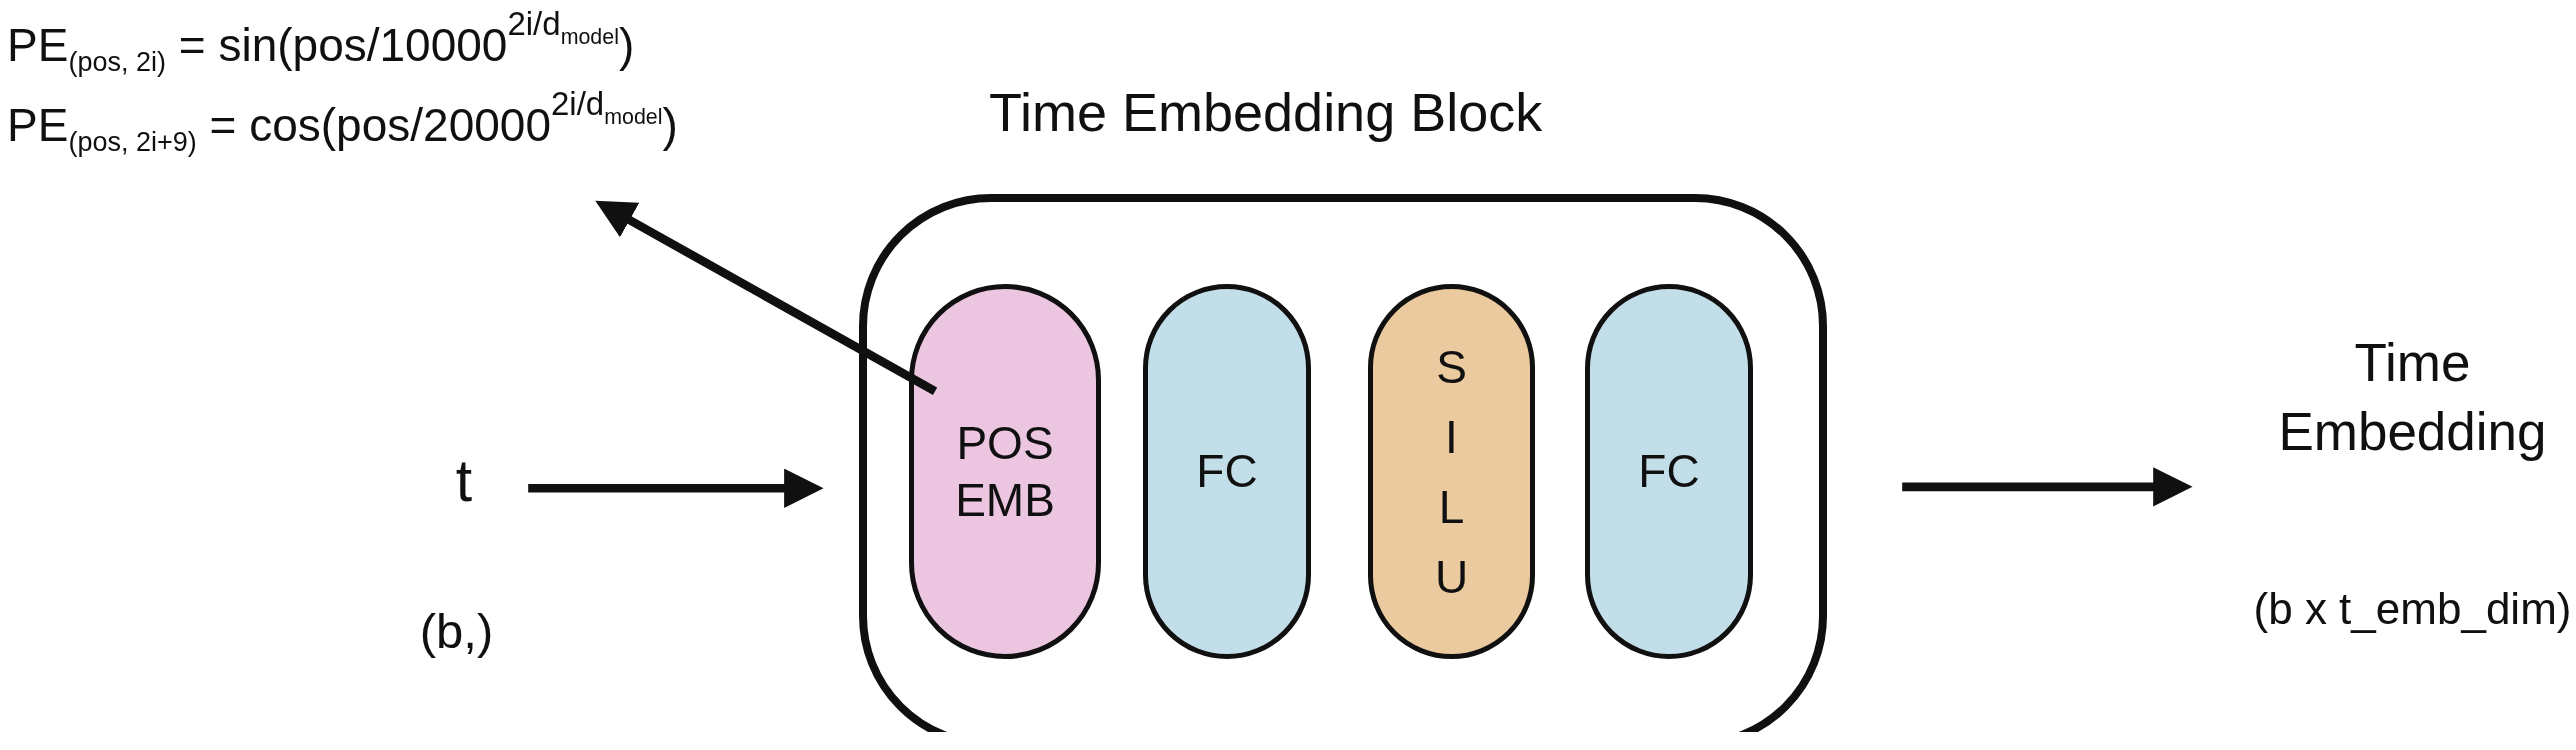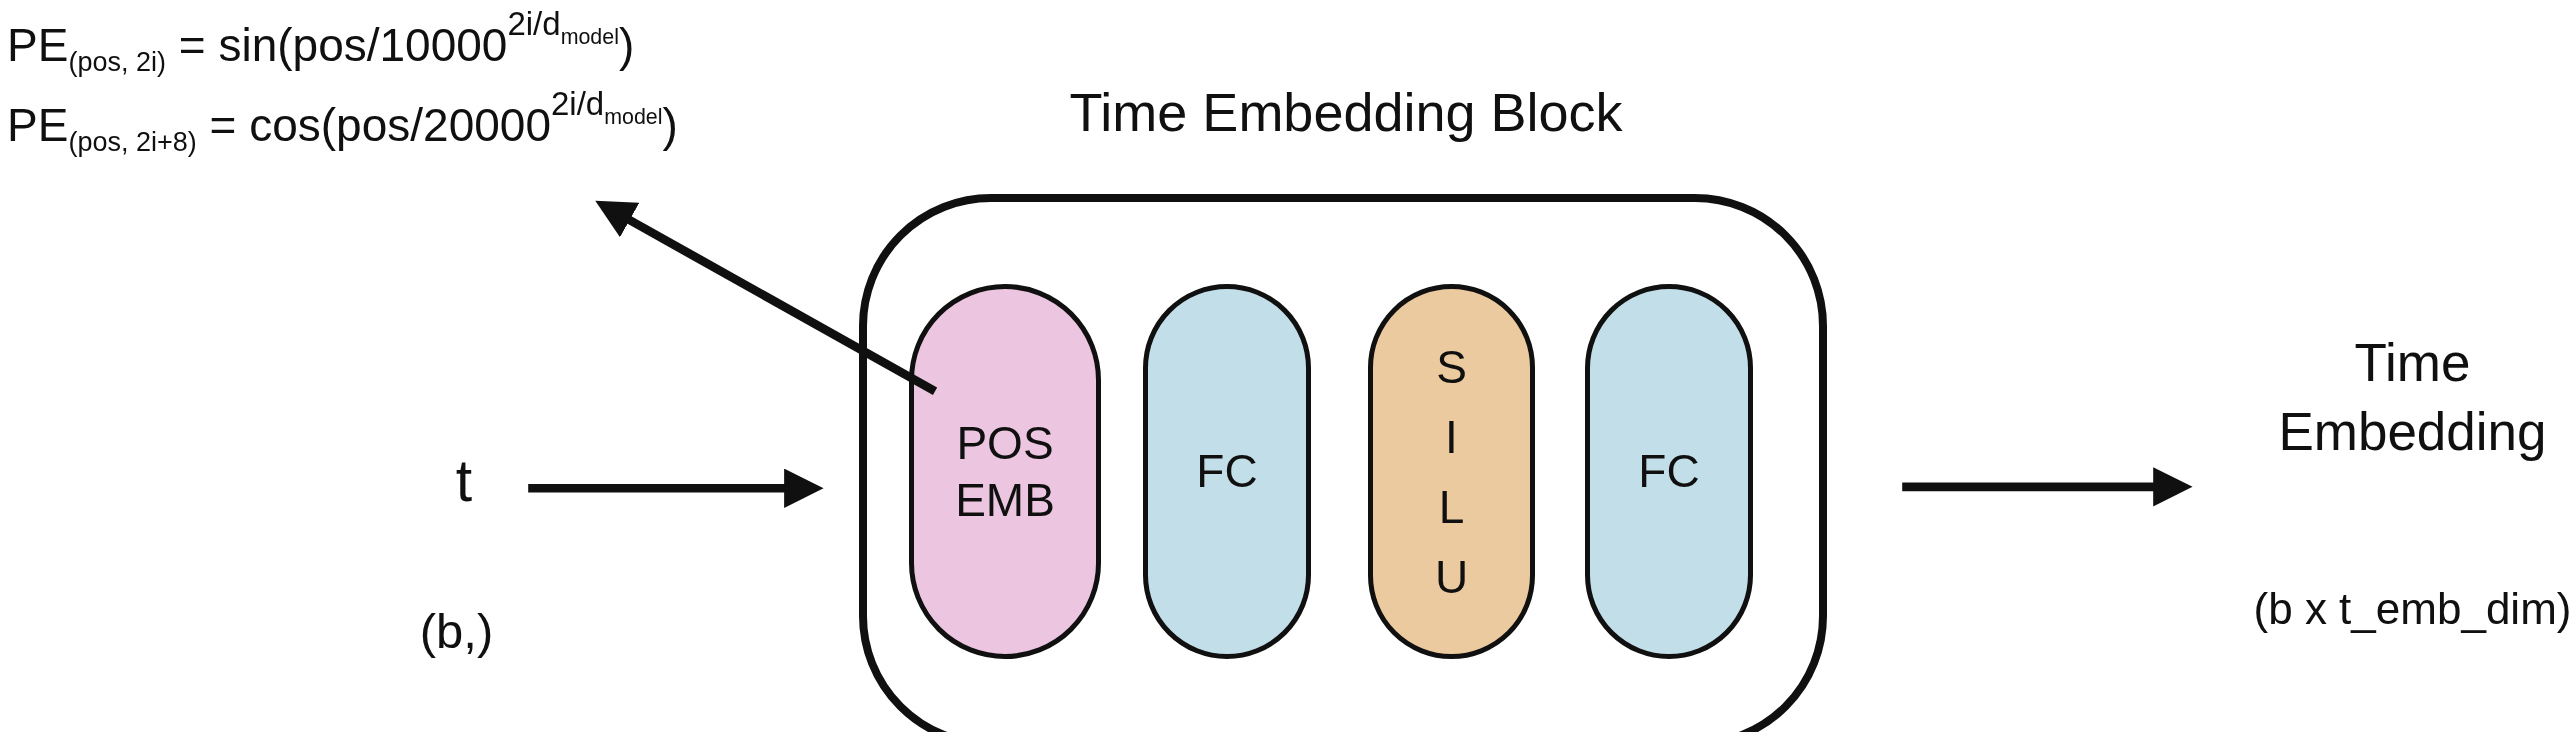--- a/index.html
+++ b/index.html
@@ -16,21 +16,21 @@
   .abs { position: absolute; }
 
   
   .formulas { left: 7.1px; top: 10px; white-space: nowrap; font-size: 46px; line-height: 71px; }
   .formula-line { display: block; }
   .f-sub { font-size: 27px; position: relative; top: 10px; }
   .f-sup { font-size: 33px; position: relative; top: -26px; white-space: nowrap; }
   .f-subsub { font-size: 21.4px; position: relative; top: 8.6px; }
 
   
-  .block-title { left: 989px; top: 81px; width: 714px; text-align: center; font-size: 54px; }
+  .block-title { left: 989px; top: 81px; width: 714px; font-size: 54px; }
 
   
   .teb {
     left: 859px; top: 194px; width: 968px; height: 554px;
     border: 8.6px solid #101010; border-radius: 132px; background: #ffffff;
   }
 
   
   .pill {
     top: 284px; height: 375px;
@@ -56,21 +56,21 @@
   svg.arrows { left: 0; top: 0; width: 2576px; height: 751px; pointer-events: none; }
   .arrow { stroke: #101010; stroke-width: 12; fill: none; }
 </style>
 </head>
 <body>
 
 <div class="canvas">
 
   <div class="abs formulas">
     <div class="formula-line"><span>PE</span><span class="f-sub">(pos, 2i)</span><span> = sin(pos/10000</span><span class="f-sup"><span>2i/d</span><span class="f-subsub">model</span></span><span>)</span></div>
-    <div class="formula-line"><span>PE</span><span class="f-sub">(pos, 2i+8)</span><span> = cos(pos/20000</span><span class="f-sup"><span>2i/d</span><span class="f-subsub">model</span></span><span>)</span></div>
+    <div class="formula-line"><span>PE</span><span class="f-sub">(pos, 2i+9)</span><span> = cos(pos/20000</span><span class="f-sup"><span>2i/d</span><span class="f-subsub">model</span></span><span>)</span></div>
   </div>
 
   <div class="abs block-title">Time Embedding Block</div>
 
   <div class="abs teb"></div>
 
   <div class="abs pill" id="pill-pos" style="background-color: rgb(236, 197, 224); text-align: center;">
     <span>POS</span>
     <span>EMB</span>
   </div>

